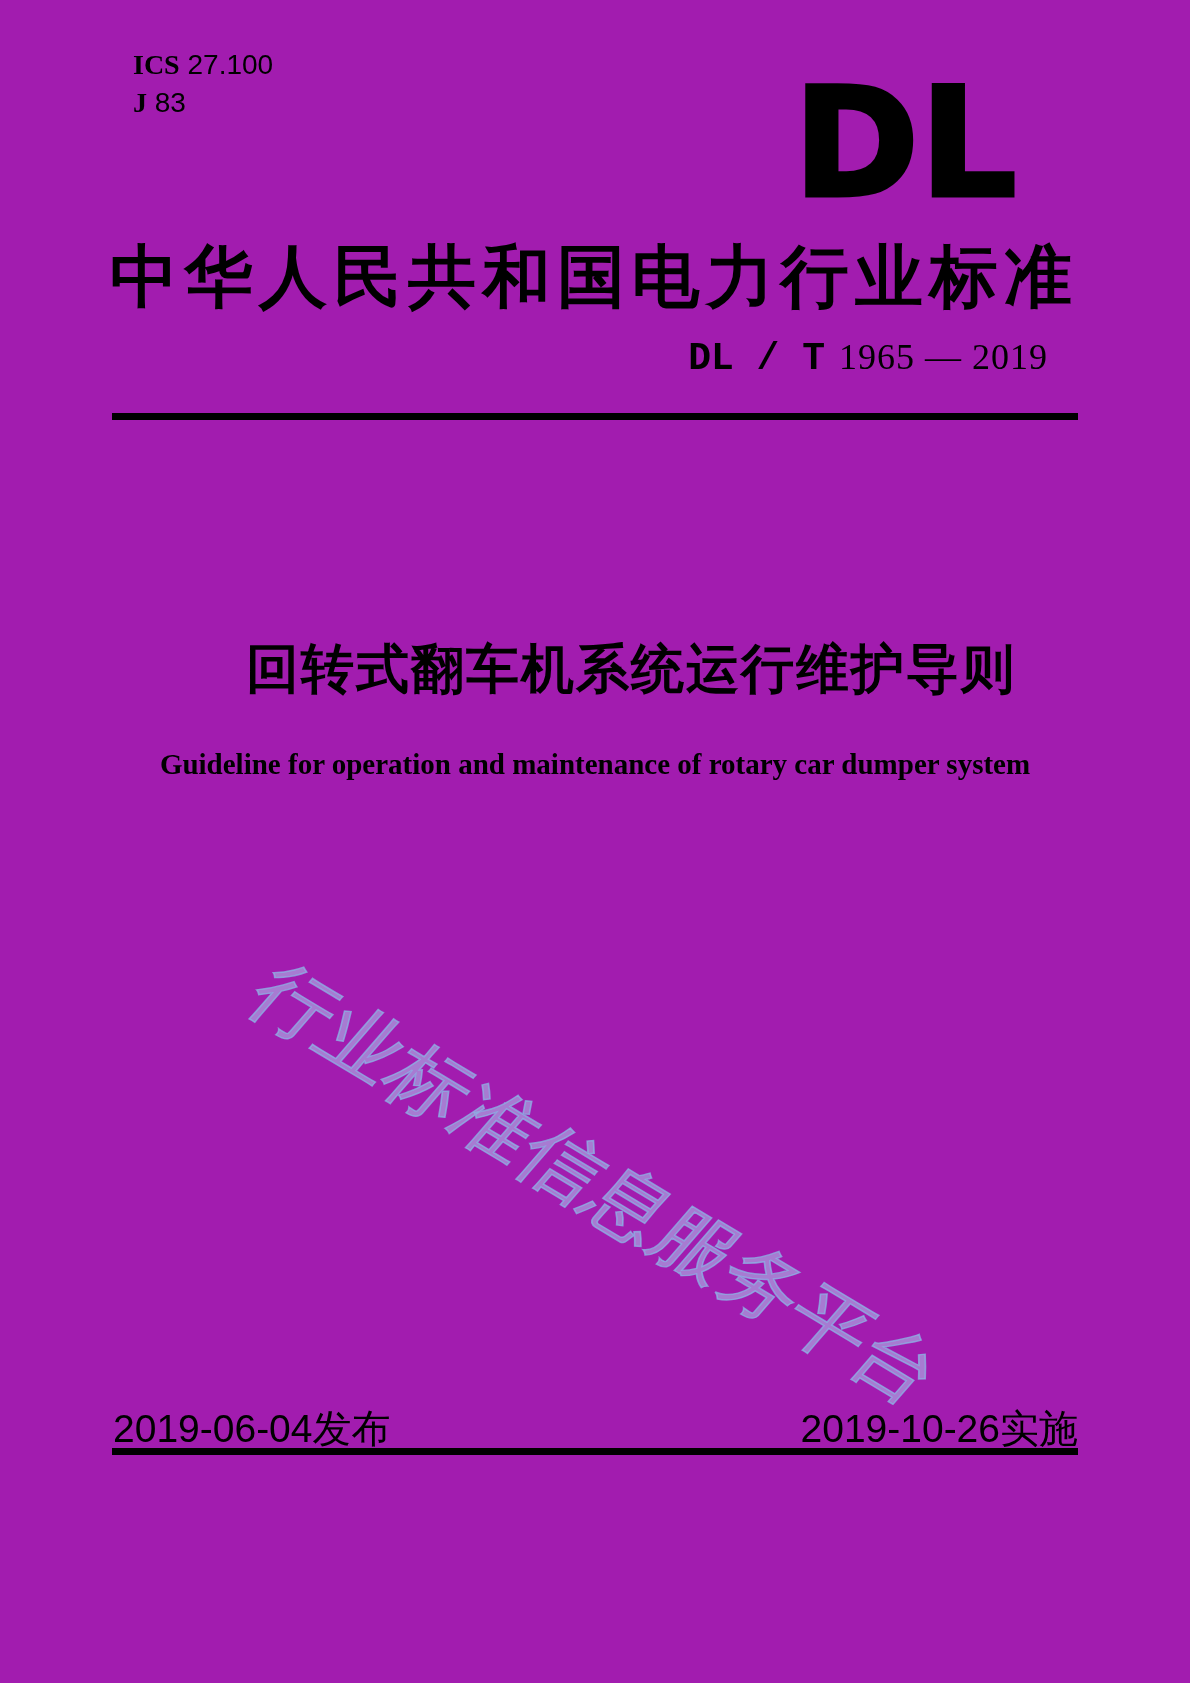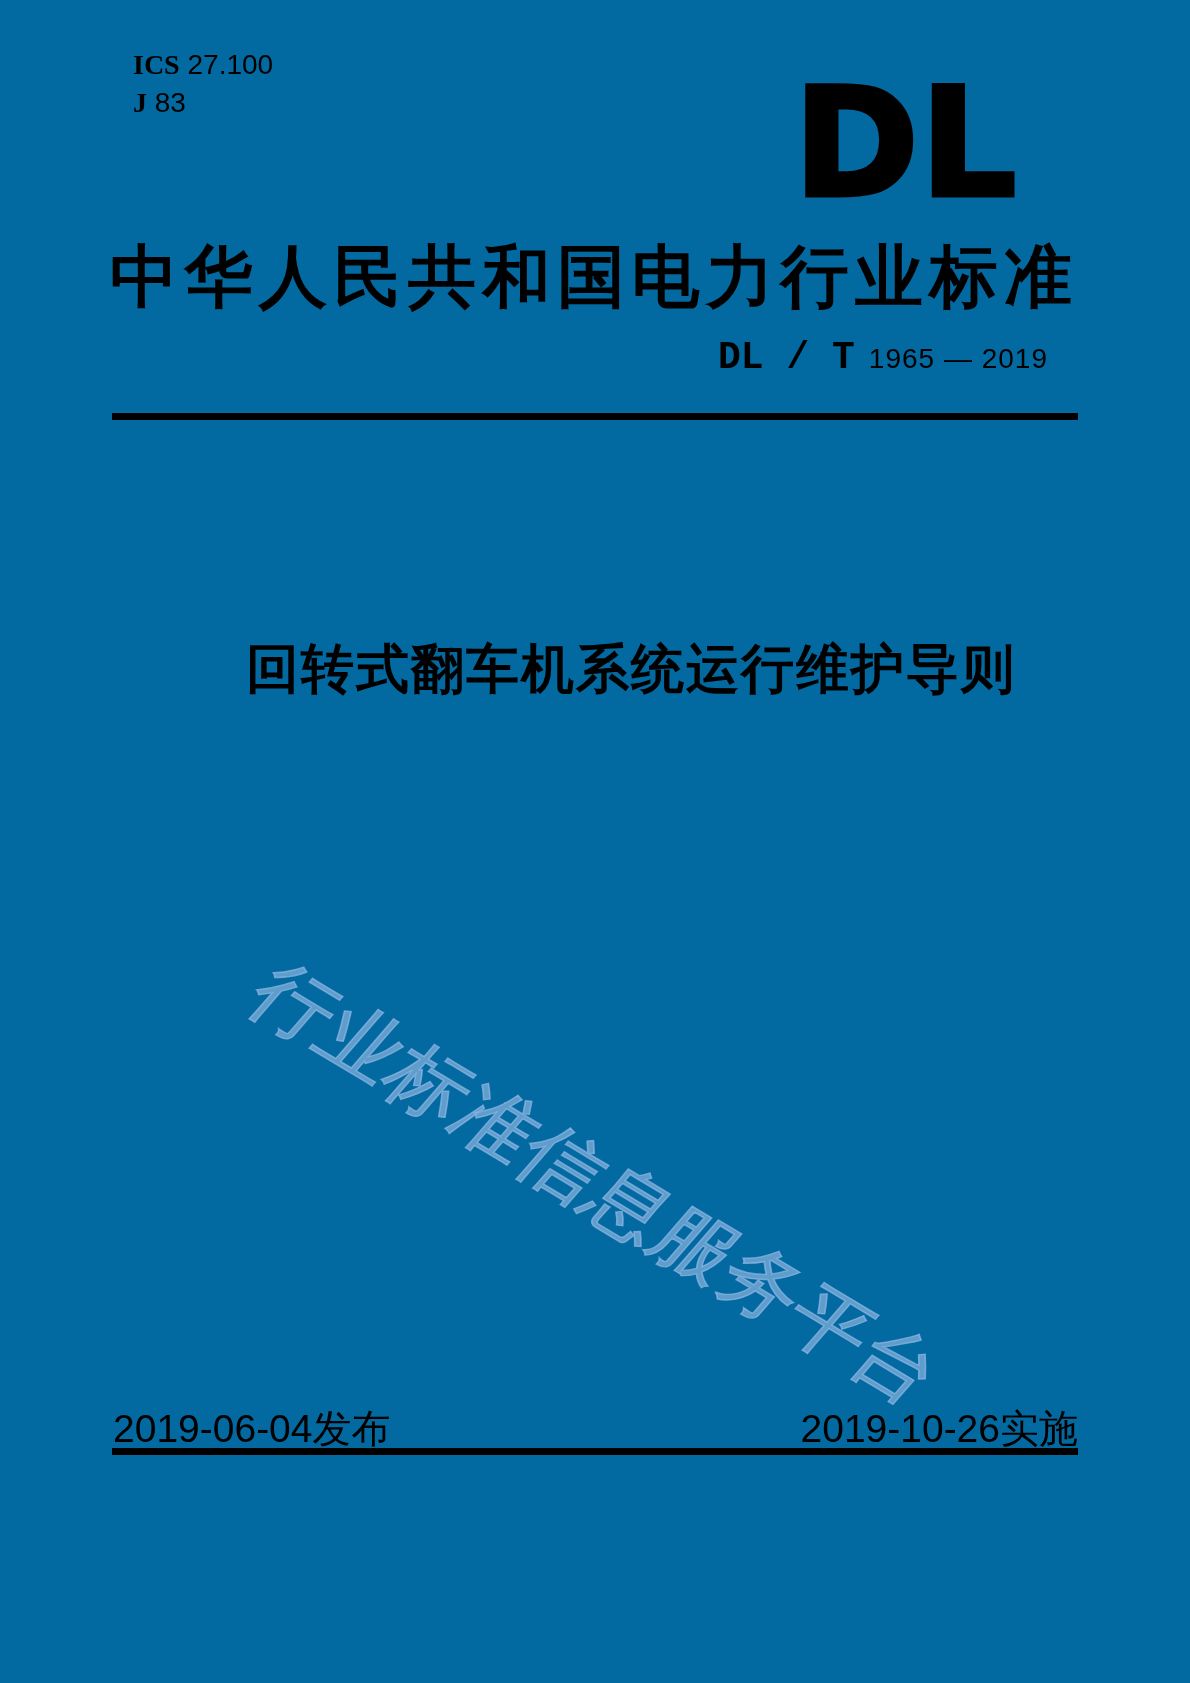--- a/index.html
+++ b/index.html
@@ -5,21 +5,21 @@
   html, body {
     margin: 0;
     padding: 0;
     background: #ffffff;
     font-family: "Liberation Sans", sans-serif;
   }
   .page {
     position: relative;
     width: 1190px;
     height: 1683px;
-    background: #0369a1;
+    background: #a21caf;
     overflow: hidden;
     color: #000000;
   }
 
   
   .ics-block {
     position: absolute;
     left: 133px;
     top: 46px;
     line-height: 38px;
@@ -76,22 +76,22 @@
     align-items: baseline;
     gap: 14px;
     white-space: nowrap;
   }
   .std-code .prefix {
     font-family: Liberation Mono, monospace;
     font-weight: bold;
     font-size: 38px;
   }
   .std-code .number {
-    font-family: Liberation Sans, sans-serif;
-    font-size: 28px;
+    font-family: Liberation Serif, serif;
+    font-size: 36px;
     letter-spacing: 1px;
   }
 
   .rule {
     position: absolute;
     left: 112px;
     right: 112px;
     height: 7px;
     background: #000;
   }
@@ -200,20 +200,21 @@
 
   <div class="std-code">
     <span class="prefix">DL / T</span>
     <span class="number">1965 — 2019</span>
   </div>
 
   <div class="rule rule-top"></div>
 
   <div class="doc-title-zh">回转式翻车机系统运行维护导则</div>
 
+  <div class="doc-title-en">Guideline for operation and maintenance of rotary car dumper system</div>
 
   <div class="watermark">行业标准信息服务平台</div>
 
   <div class="dates-row">
     <span>2019-06-04发布</span>
     <span>2019-10-26实施</span>
   </div>
 
   <div class="rule rule-bottom"></div>
 

